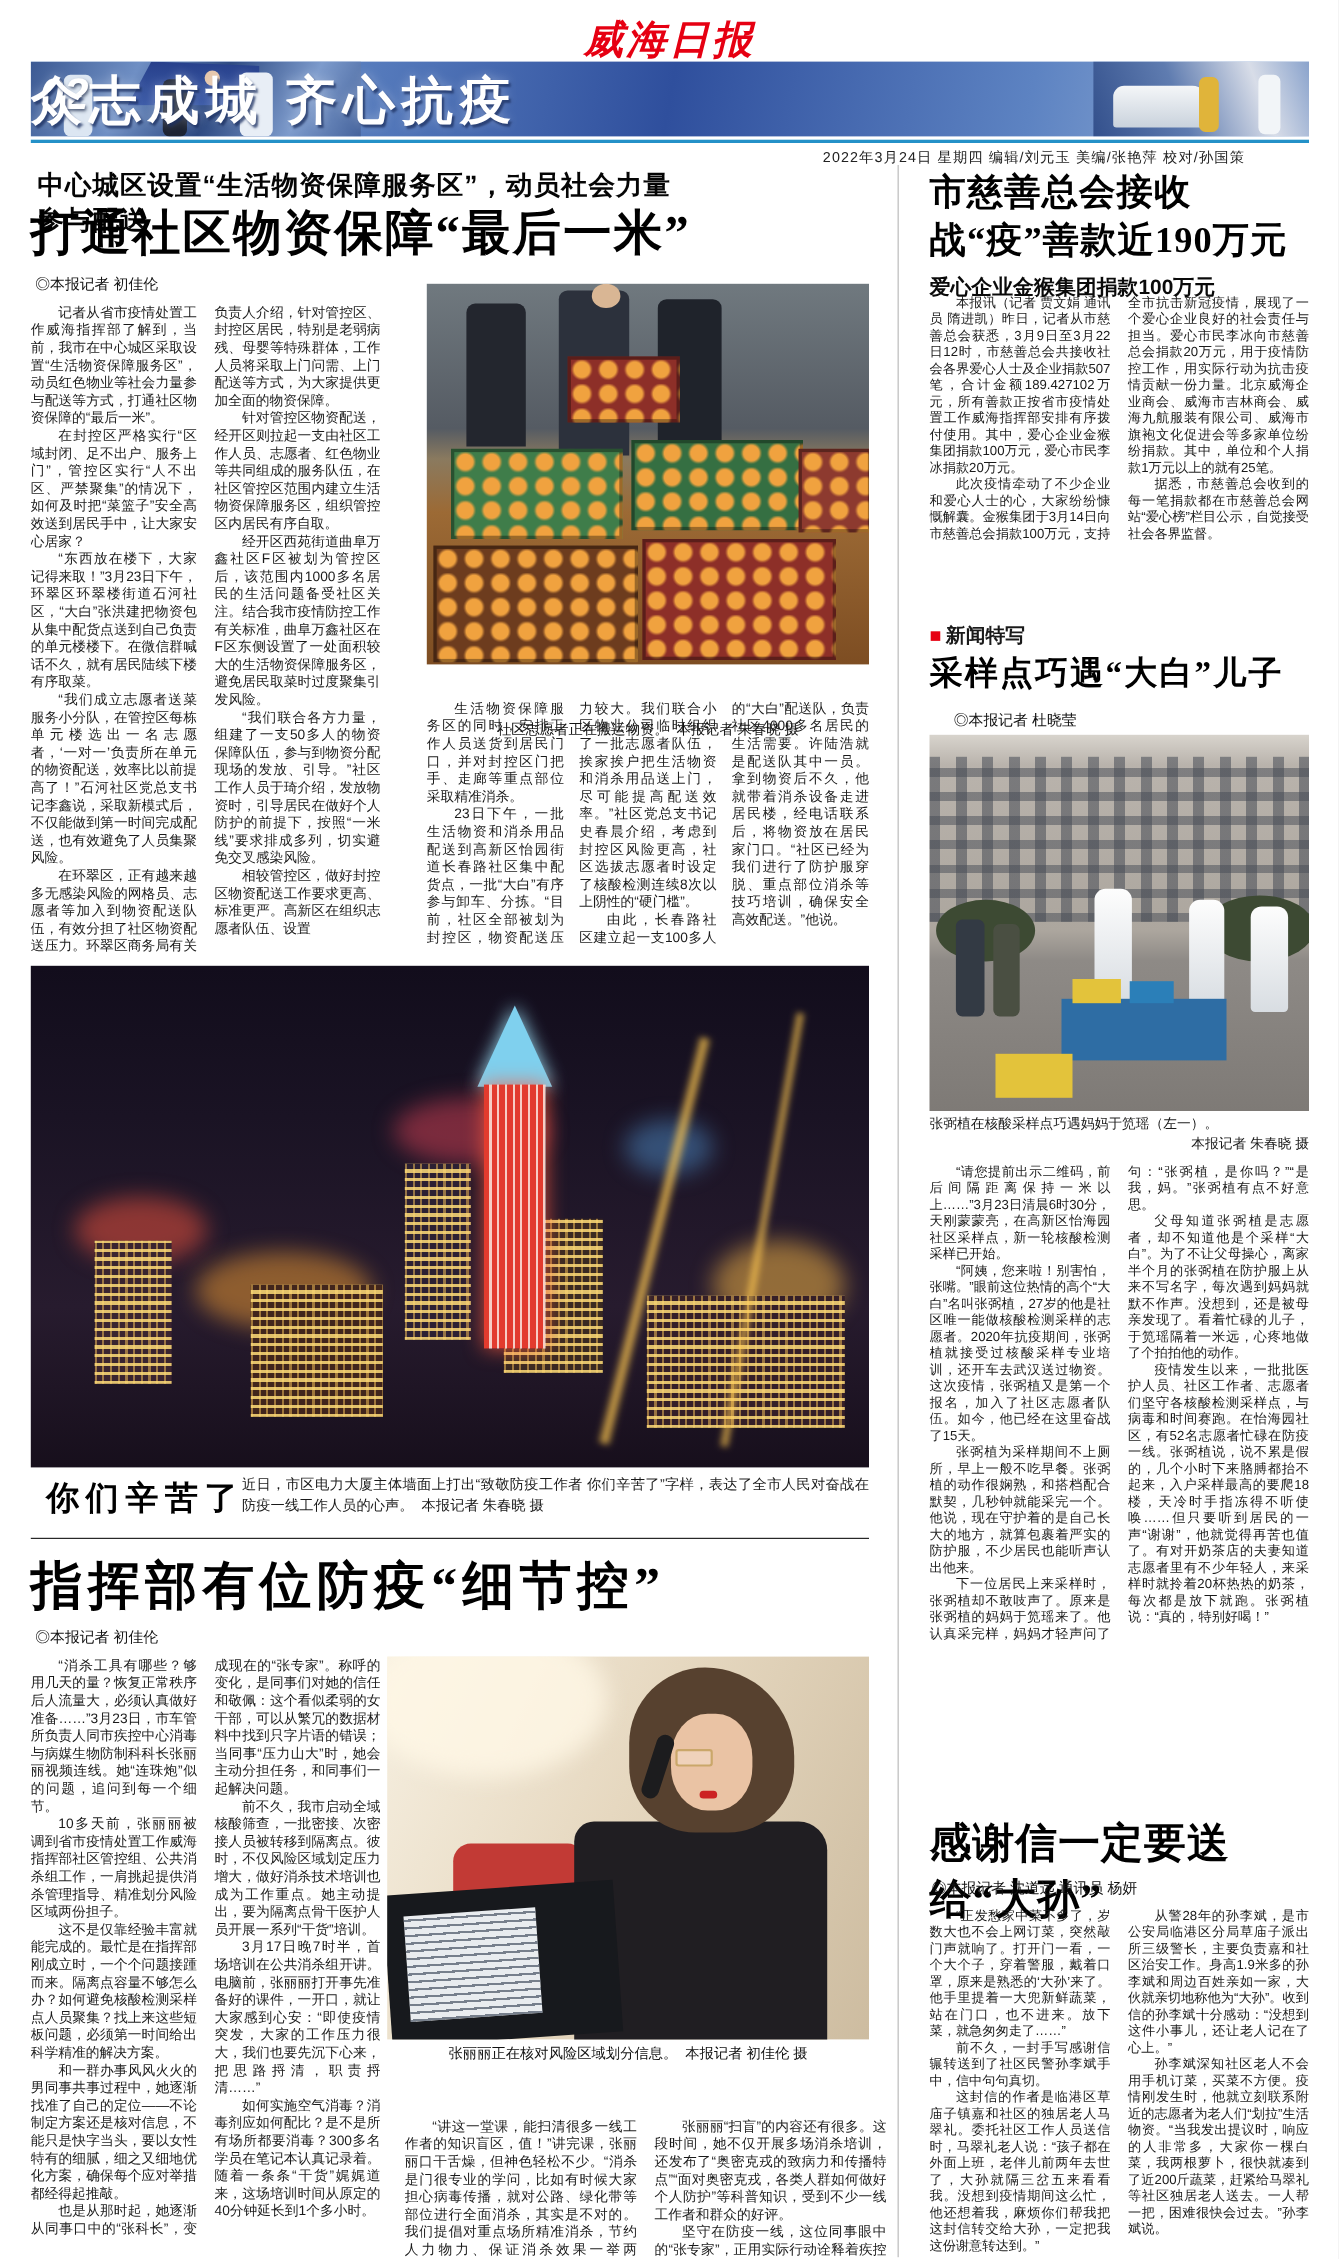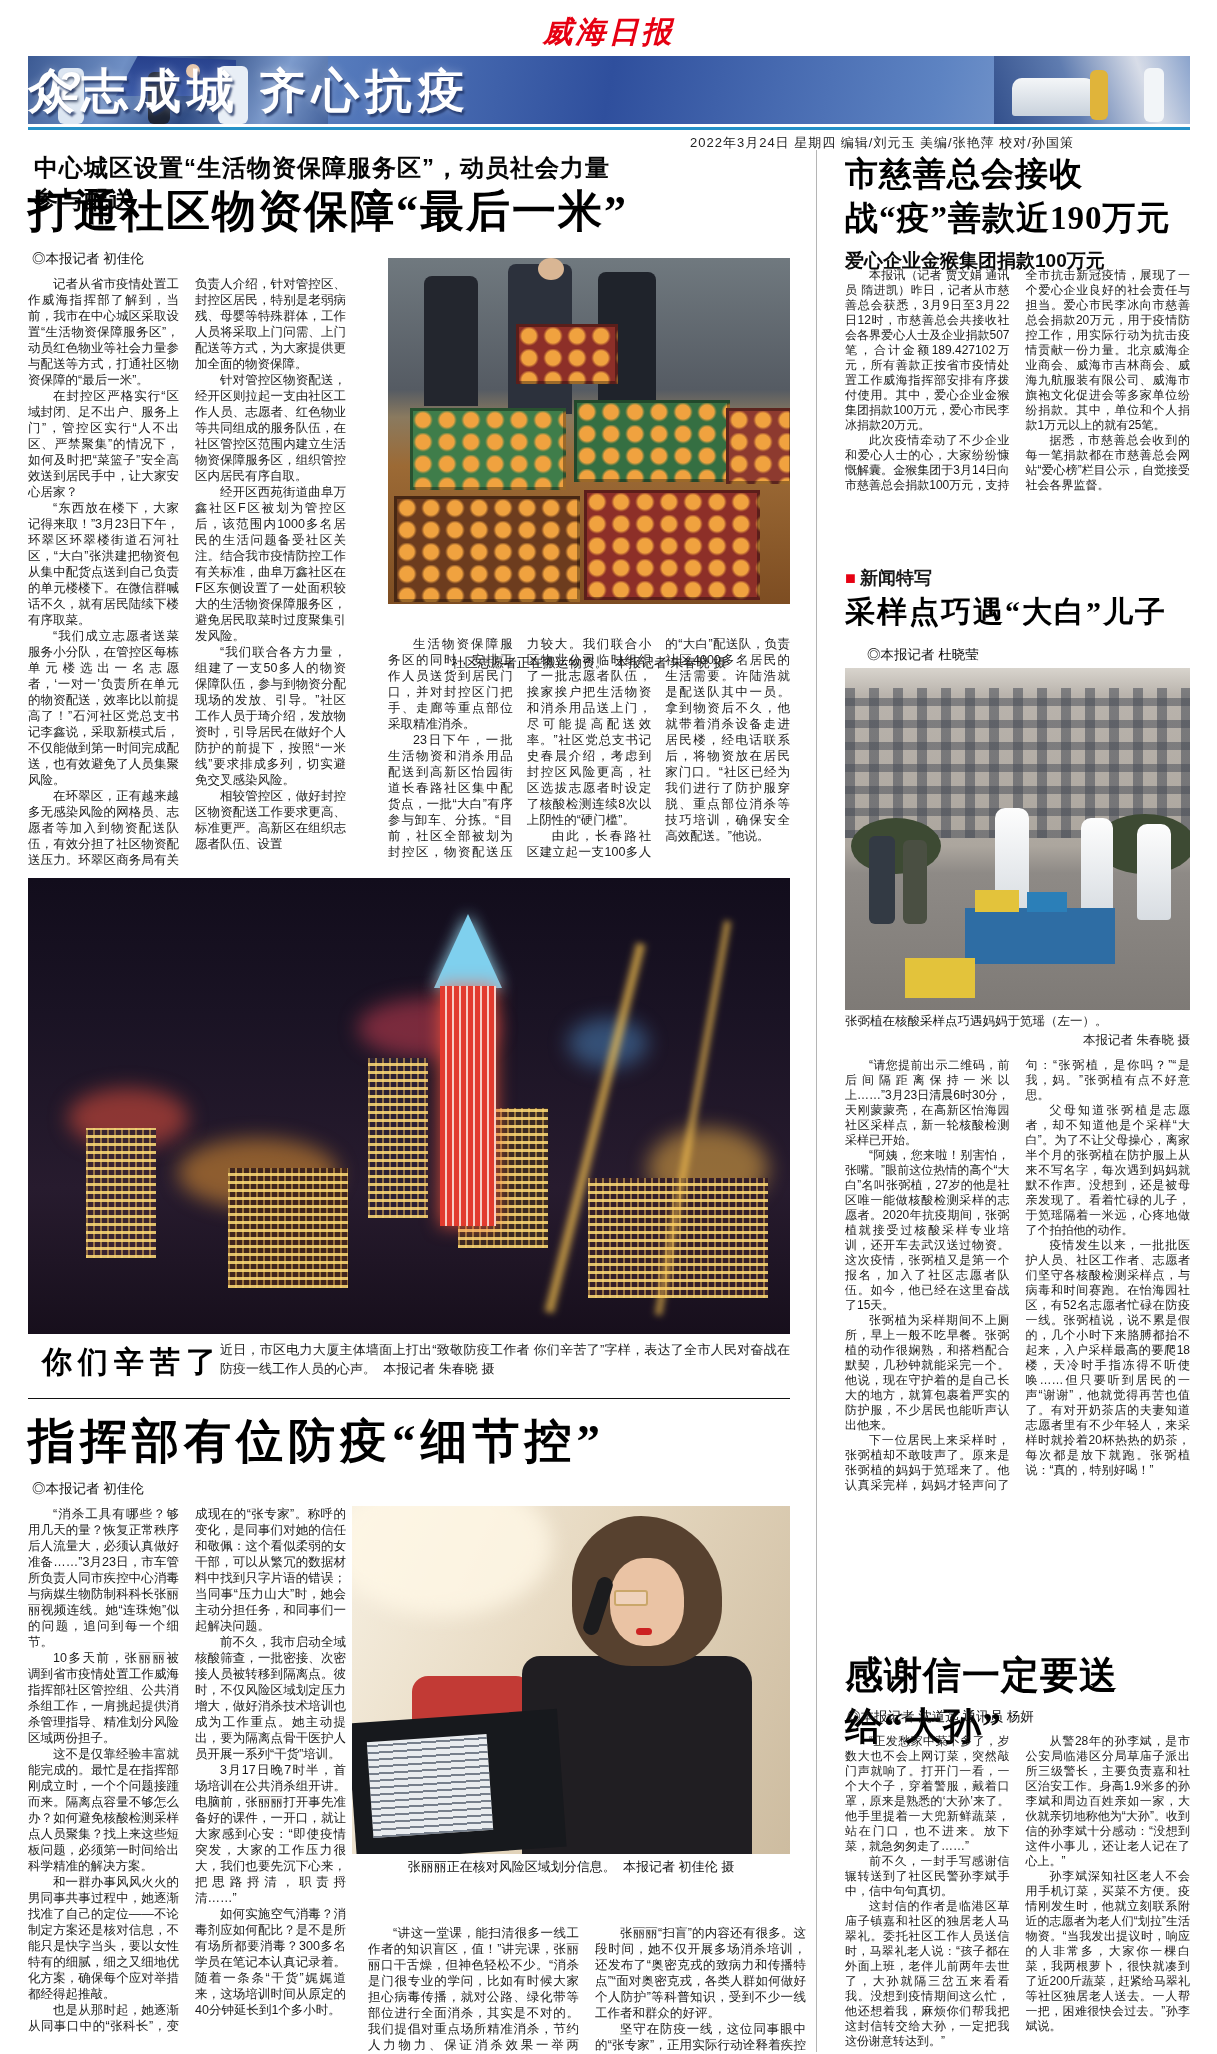--- a/index.html
+++ b/index.html
@@ -1,39 +1,39 @@
 <!DOCTYPE html>
 <html><head>
 <meta charset="utf-8">
 <style>
   html,body{margin:0;padding:0;background:#e8e8e8;}
   #page{position:relative;width:1217px;height:2054px;background:#fff;margin:0 auto;
         font-family:"Liberation Sans",sans-serif;color:#1a1a1a;overflow:hidden;}
   .abs{position:absolute;}
   
   .masthead{top:12px;left:0;width:1217px;text-align:center;font-family:"Liberation Serif",serif;
-            font-weight:bold;font-style:italic;font-size:30px;color:#e60012;letter-spacing:3px;}
+            font-weight:bold;font-style:italic;font-size:36px;color:#e60012;letter-spacing:3px;}
   .banner{top:56px;left:28px;width:1162px;height:68px;overflow:hidden;
           background:linear-gradient(100deg,#a9c2e2 0%,#5d83c2 22%,#2f4f9d 50%,#5d83c2 78%,#9db6da 100%);}
   .banner-photo-left{position:absolute;left:0;top:0;width:300px;height:68px;
           background:linear-gradient(115deg,#3c5a93 0%,#6f8fc4 30%,#2e4a82 55%,#7d9bcc 80%,#45639c 100%);}
   .b-tent{position:absolute;left:88px;top:0;width:120px;height:40px;background:linear-gradient(#27408b,#3d5ca8);
           clip-path:polygon(0 100%,18% 0,100% 10%,100% 100%);}
   .b-fig{position:absolute;border-radius:6px;}
   .banner-photo-right{position:absolute;right:0;top:0;width:196px;height:68px;
           background:linear-gradient(250deg,#8aa3cc 0%,#d8dde8 25%,#5f7cb0 60%,#33508c 100%);}
   .b-car{position:absolute;left:18px;top:22px;width:86px;height:38px;background:linear-gradient(#f4f6f8,#c9d2dc);
          border-radius:10px 14px 3px 3px;}
   .page-num{position:absolute;left:8px;top:8px;font-size:40px;font-weight:bold;color:#fff;
             text-shadow:1px 2px 3px rgba(10,25,60,.7);font-style:italic;}
   .banner-title{position:absolute;left:0;top:4px;width:100%;font-weight:bold;
             font-size:47px;color:#fff;letter-spacing:6px;
             text-shadow:2px 3px 2px rgba(25,45,95,.75),0 0 10px rgba(255,255,255,.35);}
   .cyan-rule{top:127px;left:28px;width:1162px;height:3px;background:#2491c8;}
-  .dateline{top:134px;left:690px;width:500px;text-align:left;font-size:13px;color:#222;letter-spacing:1px;}
+  .dateline{top:134px;left:690px;width:500px;text-align:center;font-size:13px;color:#222;letter-spacing:1px;}
   
   .kicker{top:152px;left:34px;width:600px;font-size:24px;font-weight:bold;letter-spacing:1px;color:#050505;}
   .h-serif{font-family:"Liberation Serif",serif;font-weight:bold;color:#000;}
   .headline-supply{top:182px;left:28px;width:640px;font-size:44px;letter-spacing:2px;}
   .byline{font-size:13.5px;color:#111;}
   .cols{column-gap:16px;text-align:justify;overflow:hidden;}
   .cols .para{margin:0;text-indent:2em;}
   .body-l{font-size:12.5px;line-height:16px;}
   .body-r{font-size:12px;line-height:15px;}
   .caption{font-size:13px;color:#111;}

